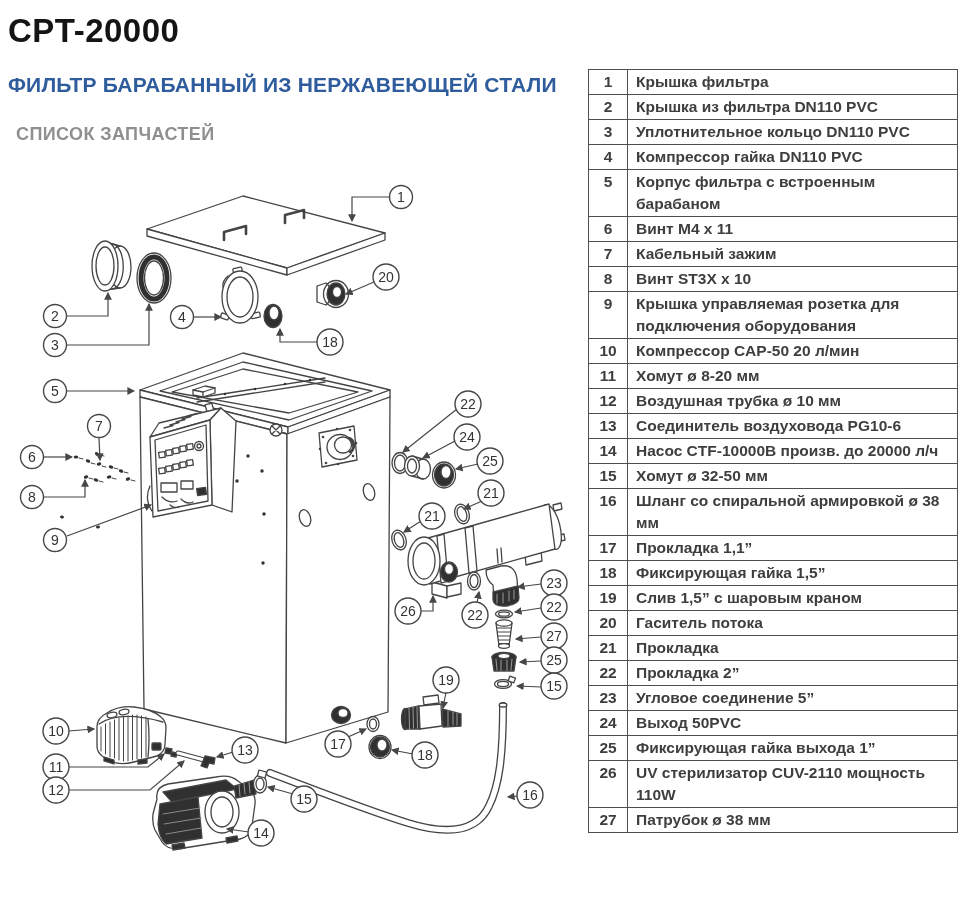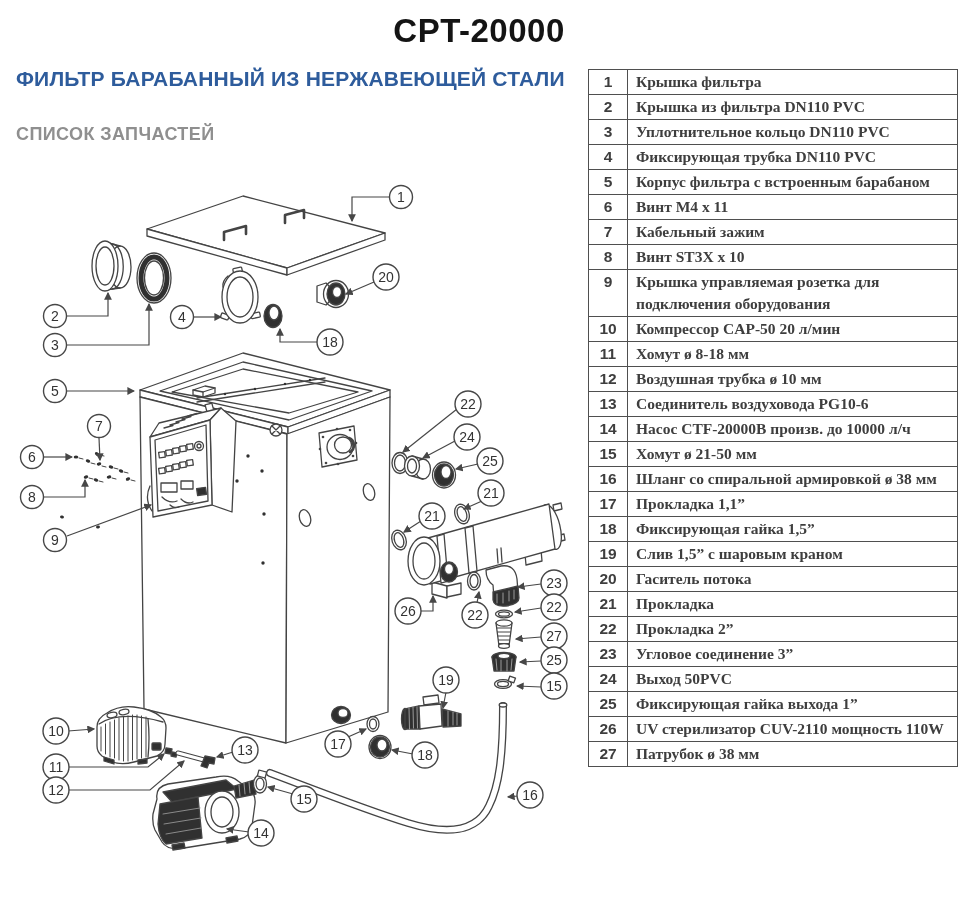--- a/index.html
+++ b/index.html
@@ -1,32 +1,32 @@
 <!DOCTYPE html>
 <html><head>
 <meta charset="utf-8">
 <style>
   html,body{margin:0;padding:0;background:#fff;}
   body{width:963px;height:900px;position:relative;overflow:hidden;
        font-family:"Liberation Sans",sans-serif;}
-  .hdr{position:absolute;left:16px;top:12px;text-align:right;}
+  .hdr{position:absolute;left:8px;top:12px;}
   .title{font-size:33px;font-weight:bold;color:#141414;letter-spacing:.5px;}
-  .subtitle{font-size:21px;font-weight:bold;color:#2e5c9c;margin-top:17px;letter-spacing:.2px;}
+  .subtitle{font-size:21px;font-weight:bold;color:#2e5c9c;margin-top:23px;letter-spacing:.2px;}
   .section-label{position:absolute;left:16px;top:124px;font-size:18px;font-weight:bold;
        color:#8f8f8f;letter-spacing:.4px;}
   svg.diagram{position:absolute;left:0;top:0;}
   .bubble{fill:#fff;stroke:#474747;stroke-width:1.4;}
   .bubble-num{font-size:14px;fill:#333;text-anchor:middle;font-family:"Liberation Sans",sans-serif;}
   .leader{fill:none;stroke:#474747;stroke-width:1.2;}
   table.parts{position:absolute;left:588px;top:69px;width:370px;border-collapse:collapse;
        table-layout:fixed;}
   table.parts td{border:1.8px solid #4f4f4f;font-size:15.5px;font-weight:bold;color:#3e3e3e;
        line-height:22px;vertical-align:top;}
   table.parts td.num{width:34px;text-align:center;padding:1px 2px;}
-  table.parts td.desc{padding:1px 6px 1px 8px;font-family:Liberation Serif, serif;}
+  table.parts td.desc{padding:1px 6px 1px 8px;}
 </style>
 </head>
 <body>
 
 <svg class="diagram" width="963" height="900" viewBox="0 0 963 900">
   <defs>
     <marker id="arrow" viewBox="0 0 10 10" refX="8.5" refY="5" markerWidth="6.5" markerHeight="6.5" orient="auto">
       <path d="M0,0 L10,5 L0,10 Z" fill="#474747"></path>
     </marker>
   </defs>
@@ -464,21 +464,21 @@
       <tr>
         <td class="num">2</td>
         <td class="desc">Крышка из фильтра DN110 PVC</td>
       </tr>
       <tr>
         <td class="num">3</td>
         <td class="desc">Уплотнительное кольцо DN110 PVC</td>
       </tr>
       <tr>
         <td class="num">4</td>
-        <td class="desc">Фиксирующая трубка DN110 PVC</td>
+        <td class="desc">Компрессор гайка DN110 PVC</td>
       </tr>
       <tr>
         <td class="num">5</td>
         <td class="desc">Корпус фильтра с встроенным барабаном</td>
       </tr>
       <tr>
         <td class="num">6</td>
         <td class="desc">Винт M4 x 11</td>
       </tr>
       <tr>
@@ -492,37 +492,37 @@
       <tr>
         <td class="num">9</td>
         <td class="desc">Крышка управляемая розетка для подключения оборудования</td>
       </tr>
       <tr>
         <td class="num">10</td>
         <td class="desc">Компрессор CAP-50 20 л/мин</td>
       </tr>
       <tr>
         <td class="num">11</td>
-        <td class="desc">Хомут ø 8-18 мм</td>
+        <td class="desc">Хомут ø 8-20 мм</td>
       </tr>
       <tr>
         <td class="num">12</td>
         <td class="desc">Воздушная трубка ø 10 мм</td>
       </tr>
       <tr>
         <td class="num">13</td>
         <td class="desc">Соединитель воздуховода PG10-6</td>
       </tr>
       <tr>
         <td class="num">14</td>
-        <td class="desc">Насос CTF-20000B произв. до 10000 л/ч</td>
+        <td class="desc">Насос CTF-10000B произв. до 20000 л/ч</td>
       </tr>
       <tr>
         <td class="num">15</td>
-        <td class="desc">Хомут ø 21-50 мм</td>
+        <td class="desc">Хомут ø 32-50 мм</td>
       </tr>
       <tr>
         <td class="num">16</td>
         <td class="desc">Шланг со спиральной армировкой ø 38 мм</td>
       </tr>
       <tr>
         <td class="num">17</td>
         <td class="desc">Прокладка 1,1”</td>
       </tr>
       <tr>
@@ -540,21 +540,21 @@
       <tr>
         <td class="num">21</td>
         <td class="desc">Прокладка</td>
       </tr>
       <tr>
         <td class="num">22</td>
         <td class="desc">Прокладка 2”</td>
       </tr>
       <tr>
         <td class="num">23</td>
-        <td class="desc">Угловое соединение 3”</td>
+        <td class="desc">Угловое соединение 5”</td>
       </tr>
       <tr>
         <td class="num">24</td>
         <td class="desc">Выход 50PVC</td>
       </tr>
       <tr>
         <td class="num">25</td>
         <td class="desc">Фиксирующая гайка выхода 1”</td>
       </tr>
       <tr>

